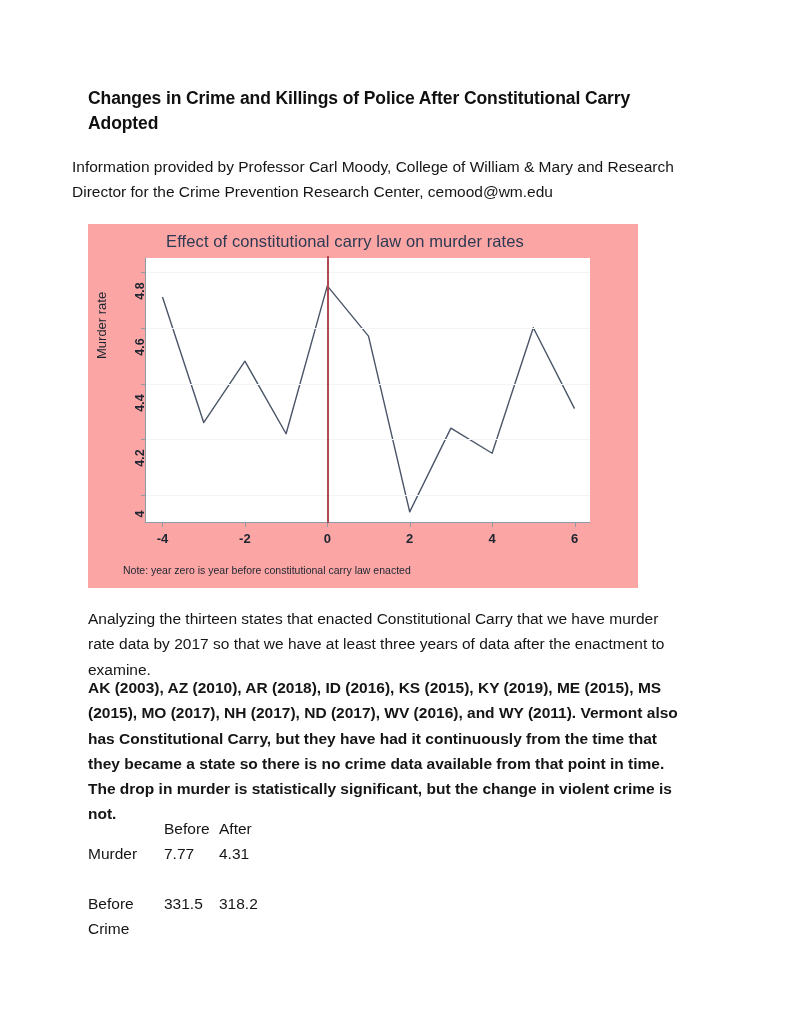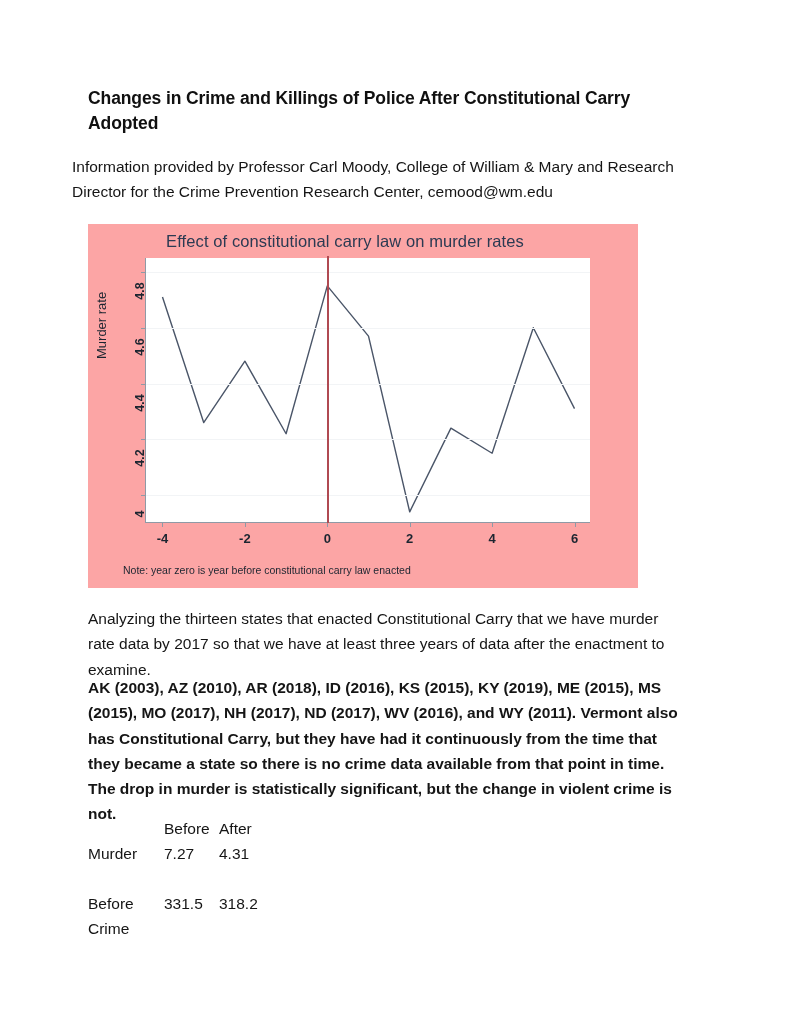--- a/index.html
+++ b/index.html
@@ -243,21 +243,21 @@
   <div class="stats">
     <table>
       <tbody>
           <tr>
         <th class="col-label"></th>
         <th class="col-before">Before</th>
         <th class="col-after">After</th>
       </tr>
       <tr>
         <td class="col-label">Murder</td>
-        <td class="col-before">7.27</td>
+        <td class="col-before">7.77</td>
         <td class="col-after">4.31</td>
       </tr>
       <tr class="spacer-row">
         <td></td>
         <td></td>
         <td></td>
       </tr>
       <tr>
         <td class="col-label">Before</td>
         <td class="col-before">331.5</td>

